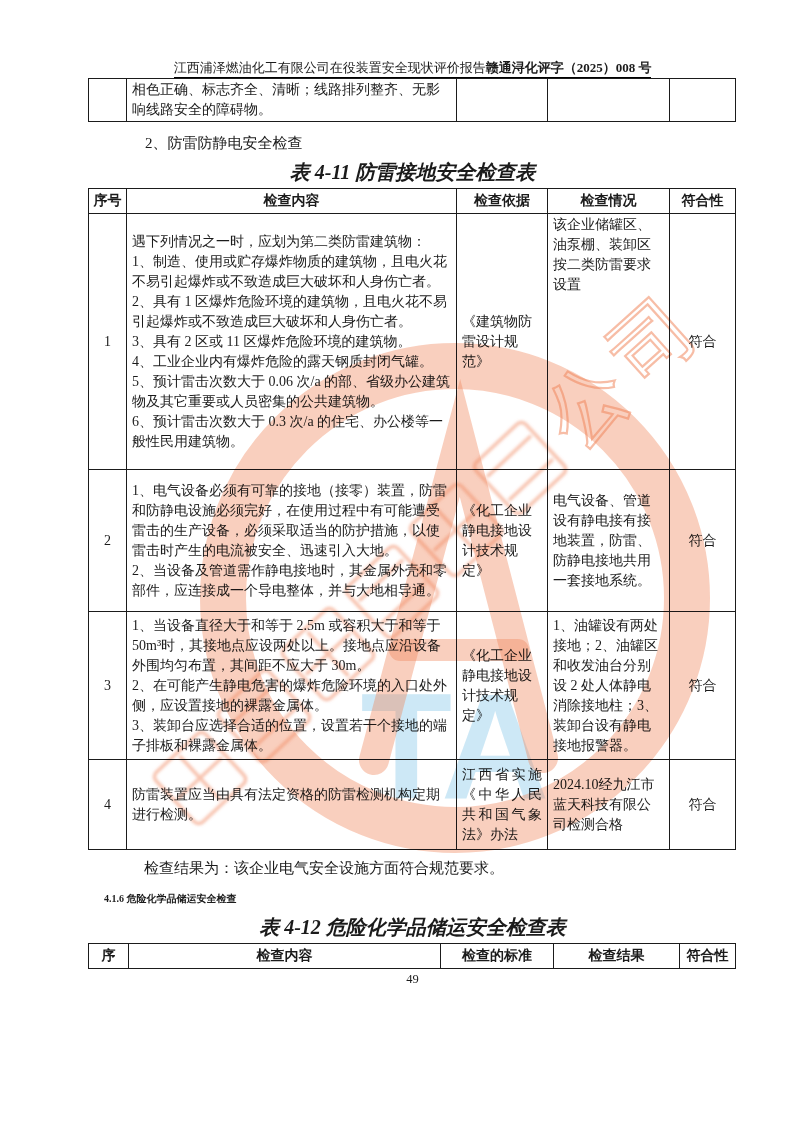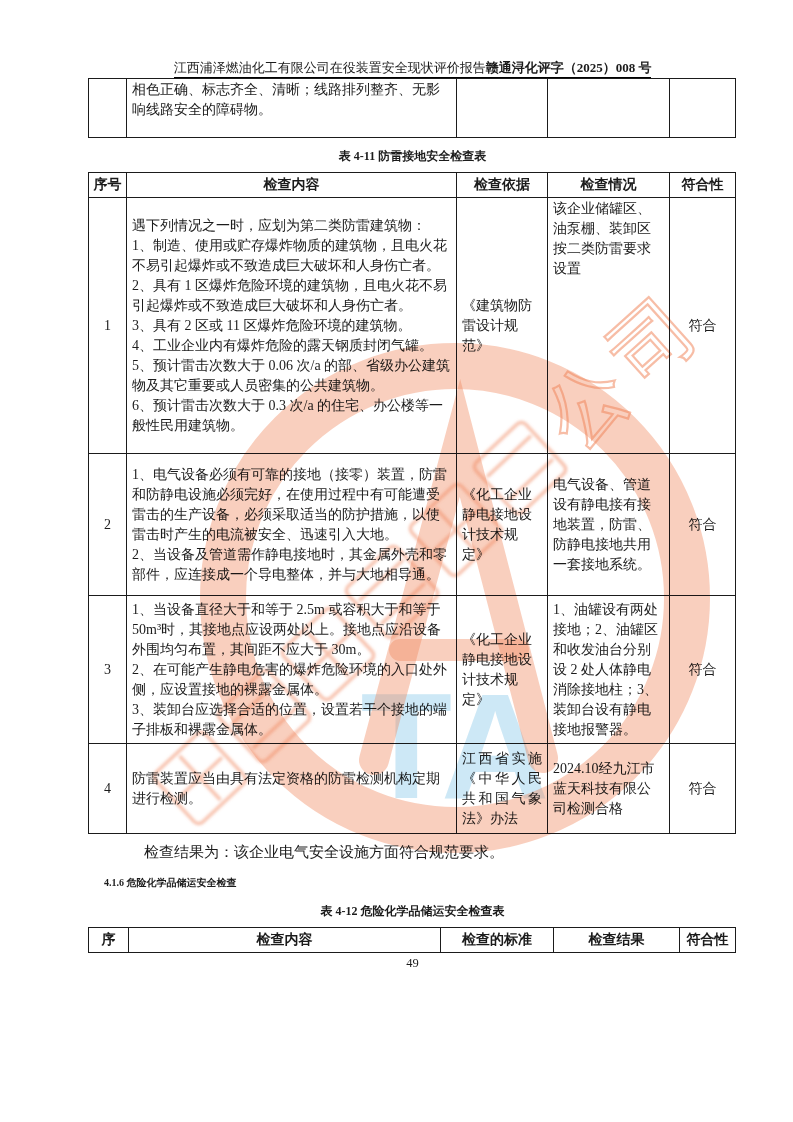--- a/index.html
+++ b/index.html
@@ -18,21 +18,21 @@
     border-collapse:collapse;table-layout:fixed;width:647px;
     font-size:14px;line-height:20px;margin:0;
   }
   table.doc-table td, table.doc-table th{
     border:1px solid #1b1b1b;padding:1px 5px;box-sizing:border-box;overflow:hidden;
   }
   table.doc-table th{font-weight:bold;font-size:14px;text-align:center;padding:2px 1px;}
   td.cell-pre{white-space:pre-line;}
   .tbl-prev{margin-top:14px;}
   .h-sub{margin:11px 0 0 57px;font-size:15px;line-height:21px;}
-  .tbl-title{margin:8px 0 5px 0;text-align:center;font-weight:bold;font-size:12px;line-height:21px;}
+  .tbl-title{margin:8px 0 5px 0;text-align:center;font-weight:bold;font-size:20px;line-height:21px;font-style:italic;}
   .result-line{margin:8px 0 0 26px;text-indent:2em;font-size:15px;line-height:21px;}
   .h-num{margin:9px 0 2px 16px;font-size:10px;font-weight:bold;line-height:21px;}
   .page-num{text-align:center;font-size:12.5px;margin-top:3px;line-height:15px;}
   .watermark{
     position:absolute;inset:0;z-index:5;pointer-events:none;mix-blend-mode:multiply;
   }
 </style>
 </head>
 <body>
 
@@ -47,30 +47,31 @@
 
     <table class="doc-table tbl-prev">
         <colgroup>
           <col style="width: 38px;">
           <col style="width: 330px;">
           <col style="width: 91px;">
           <col style="width: 122px;">
           <col style="width: 66px;">
         </colgroup>
         <tbody>
-          <tr style="height: 59px;">
+          <tr style="height: 43px;">
             <td class="cell-pre" style="text-align: center; vertical-align: middle;"></td>
             <td class="cell-pre" style="text-align: left; vertical-align: top;">相色正确、标志齐全、清晰；线路排列整齐、无影响线路安全的障碍物。</td>
             <td class="cell-pre" style="text-align: center; vertical-align: middle;"></td>
             <td class="cell-pre" style="text-align: center; vertical-align: middle;"></td>
             <td class="cell-pre" style="text-align: center; vertical-align: middle;"></td>
           </tr>
         </tbody>
       </table>
 
+    <p class="h-sub">2、防雷防静电安全检查</p>
 
     <p class="tbl-title">表 4-11  防雷接地安全检查表</p>
 
     <table class="doc-table">
         <colgroup>
           <col style="width: 38px;">
           <col style="width: 330px;">
           <col style="width: 91px;">
           <col style="width: 122px;">
           <col style="width: 66px;">

